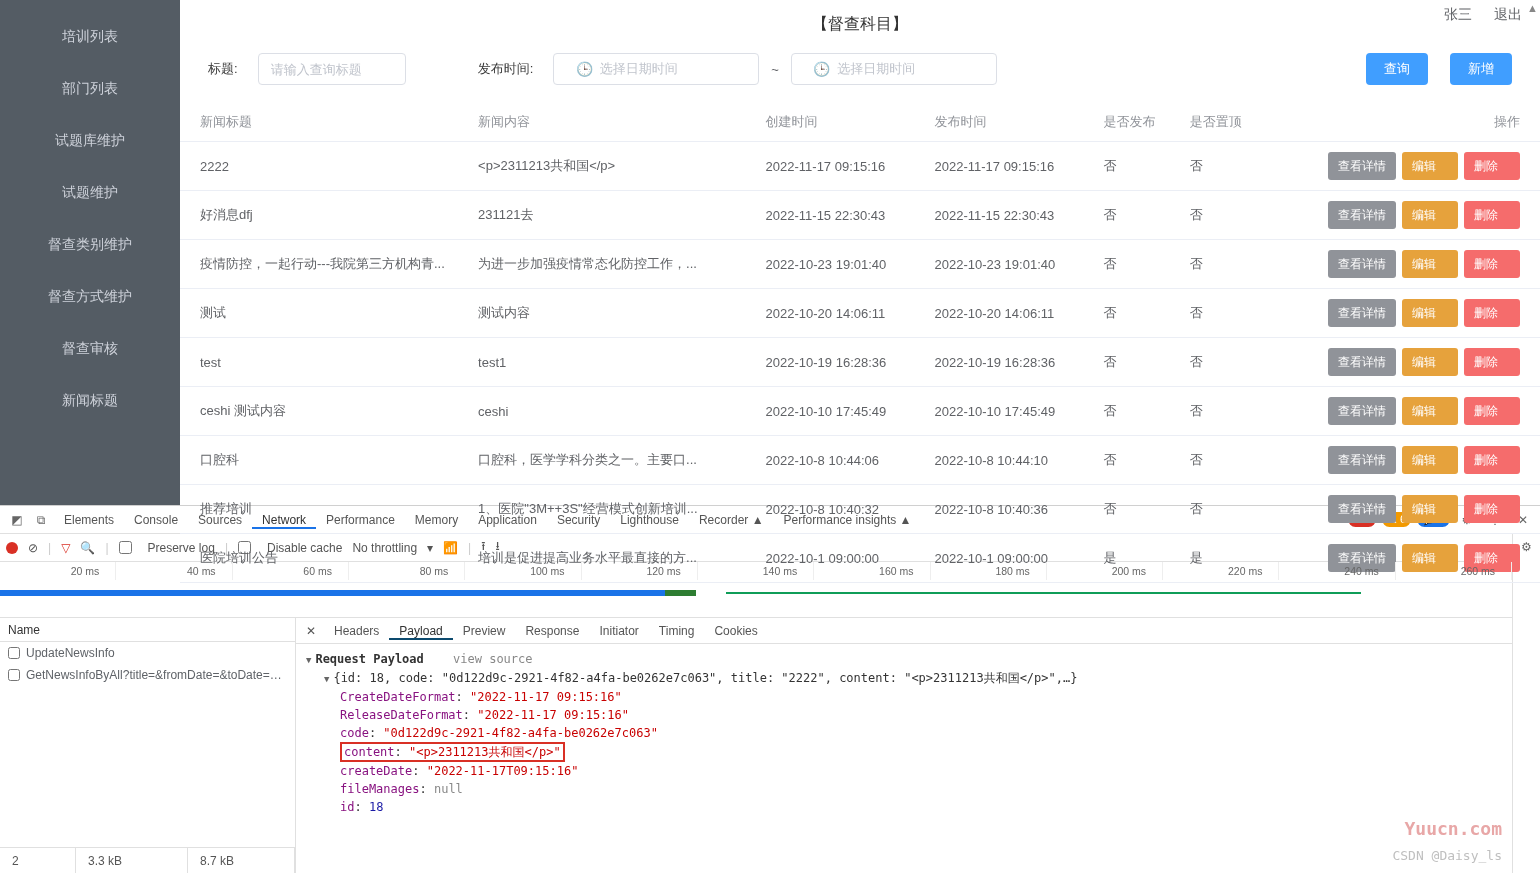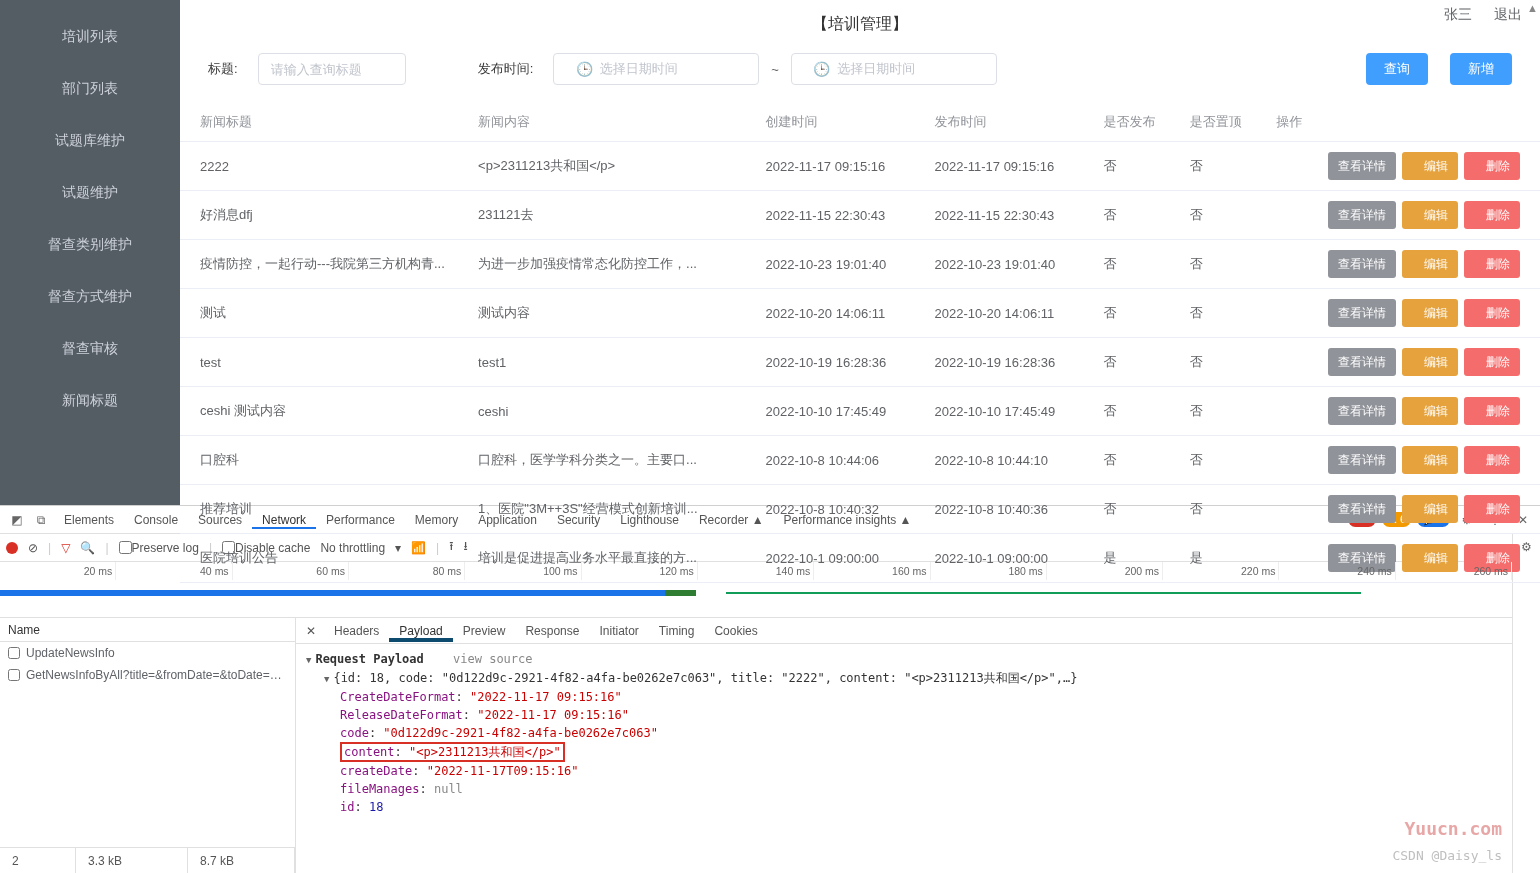--- a/index.html
+++ b/index.html
@@ -21,56 +21,56 @@
 .tilde { color:#606266; }
 .spacer { flex:1; }
 .btn { height:32px; padding:0 18px; border:none; border-radius:4px; font-size:13px; cursor:pointer; color:#fff; background:#409eff; }
 .btn + .btn { margin-left:10px; }
 .tbl { width:100%; border-collapse:collapse; }
 .tbl th { text-align:left; font-weight:500; color:#909399; padding:10px 10px; border-bottom:1px solid #ebeef5; background:#fff; }
 .tbl td { padding:10px 10px; border-bottom:1px solid #ebeef5; color:#606266; white-space:nowrap; overflow:hidden; text-overflow:ellipsis; }
 .tbl td.content-col, .tbl td.title-col { max-width:240px; }
 .tbl th:first-child, .tbl td:first-child { padding-left:20px; }
 .ops-cell { text-align:right; padding-right:20px !important; }
-.ops-cell .sbtn { display:inline-block; min-width:56px; text-align:right; height:28px; line-height:28px; padding:0 10px; border-radius:3px; font-size:12px; color:#fff; margin-left:6px; cursor:pointer; }
+.ops-cell .sbtn { display:inline-block; min-width:56px; text-align:left; height:28px; line-height:28px; padding:0 10px; border-radius:3px; font-size:12px; color:#fff; margin-left:6px; cursor:pointer; }
 .b-info { background:#909399; min-width:72px; }
 .b-warn { background:#e6a23c; }
 .b-danger { background:#f56c6c; }
 
 
 .devtools { flex:1; display:flex; flex-direction:column; border-top:1px solid #d0d0d0; background:#fff; font-family: "Segoe UI", Arial, sans-serif; font-size:12px; color:#333; min-height:0; }
 .dt-tabs { display:flex; align-items:center; height:28px; border-bottom:1px solid #e0e0e0; padding:0 6px; gap:2px; }
 .dt-tab { padding:0 10px; height:28px; line-height:26px; color:#555; cursor:pointer; }
 .dt-tab.active { color:#333; border-bottom:2px solid #1a73e8; }
 .dt-icon { width:22px; text-align:center; color:#666; cursor:pointer; }
 .dt-right { margin-left:auto; display:flex; align-items:center; gap:6px; }
 .badge { font-size:11px; padding:1px 5px; border-radius:8px; }
 .badge-err { background:#d93025; color:#fff; }
 .badge-warn { background:#f29900; color:#fff; }
 .badge-msg { background:#1a73e8; color:#fff; }
 .dt-toolbar { display:flex; align-items:center; height:28px; border-bottom:1px solid #e0e0e0; padding:0 6px; gap:10px; color:#555; }
 .dt-toolbar .rec { width:12px; height:12px; border-radius:50%; background:#d93025; }
 .dt-toolbar .ico { cursor:pointer; color:#555; }
-.dt-toolbar label { display:flex; align-items:center; gap:0; }
+.dt-toolbar label { display:flex; align-items:center; gap:16px; }
 .timeline { height:56px; border-bottom:1px solid #e0e0e0; position:relative; }
 .timeline-ticks { display:flex; height:18px; }
-.timeline-tick { flex:1; font-size:10.5px; color:#666; text-align:right; padding-right:3px; border-right:1px solid #eee; line-height:18px; }
+.timeline-tick { flex:1; font-size:10.5px; color:#666; text-align:right; padding-right:16px; border-right:1px solid #eee; line-height:18px; }
 .tl-bars { position:absolute; left:0; right:0; top:28px; height:8px; }
 .bar-blue { position:absolute; height:6px; background:#1a73e8; left:0; width:44%; }
 .bar-green-s { position:absolute; height:6px; background:#2e7d32; left:44%; width:2%; top:0; }
 .bar-green { position:absolute; height:2px; background:#0f9d58; left:48%; width:42%; top:2px; }
 .dt-body { flex:1; display:flex; min-height:0; }
 .req-list { width:296px; border-right:1px solid #e0e0e0; display:flex; flex-direction:column; }
 .req-head { height:24px; line-height:24px; padding:0 8px; border-bottom:1px solid #e0e0e0; color:#333; font-weight:500; }
 .req-item { display:flex; align-items:center; gap:6px; height:22px; padding:0 8px; cursor:pointer; color:#5f6368; }
 .req-item input[type=checkbox] { width:12px; height:12px; }
 .req-detail { flex:1; display:flex; flex-direction:column; min-width:0; }
 .detail-tabs { display:flex; align-items:center; height:26px; border-bottom:1px solid #e0e0e0; padding:0 4px; gap:2px; }
 .detail-tab { padding:0 10px; height:26px; line-height:24px; color:#555; cursor:pointer; }
-.detail-tab.active { color:#333; border-bottom:4px solid #0c4a6e; }
+.detail-tab.active { color:#333; border-bottom:2px solid #0c4a6e; }
 .close-x { width:22px; text-align:center; cursor:pointer; color:#555; }
 .payload-body { flex:1; padding:6px 10px; font-family: Menlo, Consolas, monospace; font-size:12px; color:#333; overflow:auto; position:relative; }
 .payload-title { color:#333; font-weight:600; display:inline-block; margin-right:22px; }
 .view-src { color:#888; font-weight:400; }
 .pl-line { white-space:nowrap; line-height:18px; }
 .pl-indent1 { padding-left:18px; }
 .pl-indent2 { padding-left:34px; }
 .kred { color:#881280; }
 .vred { color:#c80000; }
 .vblue { color:#1a1aa6; }
@@ -98,21 +98,21 @@
         <div class="sidebar-item">督查方式维护</div>
         <div class="sidebar-item">督查审核</div>
         <div class="sidebar-item">新闻标题</div>
       </div>
     <div class="main">
       <div class="scroll-div">▲</div>
       <div class="header-bar">
         <span>张三</span>
         <span>退出</span>
       </div>
-      <div class="page-title">【培训管理】</div>
+      <div class="page-title">【督查科目】</div>
       <div class="search-row">
         <span class="lbl">标题:</span>
         <input class="input" placeholder="请输入查询标题" style="">
         <span style="width:48px"></span>
         <span class="lbl">发布时间:</span>
         <div class="input date-input">
           <span class="ico">🕒</span>
           <span>选择日期时间</span>
         </div>
         <span class="tilde">~</span>
@@ -126,21 +126,21 @@
       </div>
       <table class="tbl">
         <thead>
             <tr id="thead-row">
               <th>新闻标题</th>
               <th>新闻内容</th>
               <th>创建时间</th>
               <th>发布时间</th>
               <th>是否发布</th>
               <th>是否置顶</th>
-              <th class="ops-cell" style="text-align: left;">操作</th>
+              <th class="ops-cell" style="text-align: right;">操作</th>
             </tr>
           </thead>
         <tbody id="tbody">
             <tr>
               <td class="title-col">2222</td>
               <td class="content-col">&lt;p&gt;2311213共和国&lt;/p&gt;</td>
               <td>2022-11-17 09:15:16</td>
               <td>2022-11-17 09:15:16</td>
               <td>否</td>
               <td>否</td>

